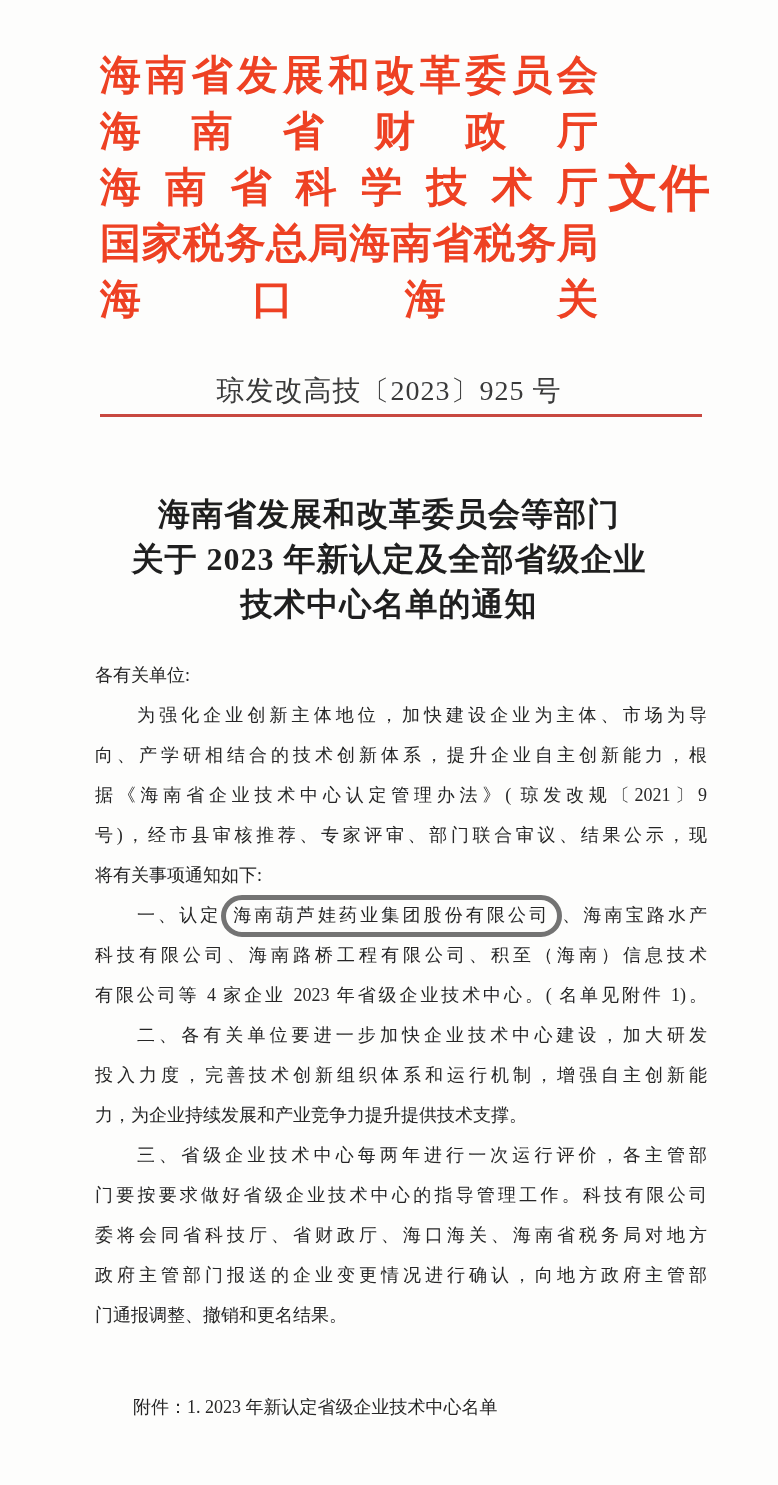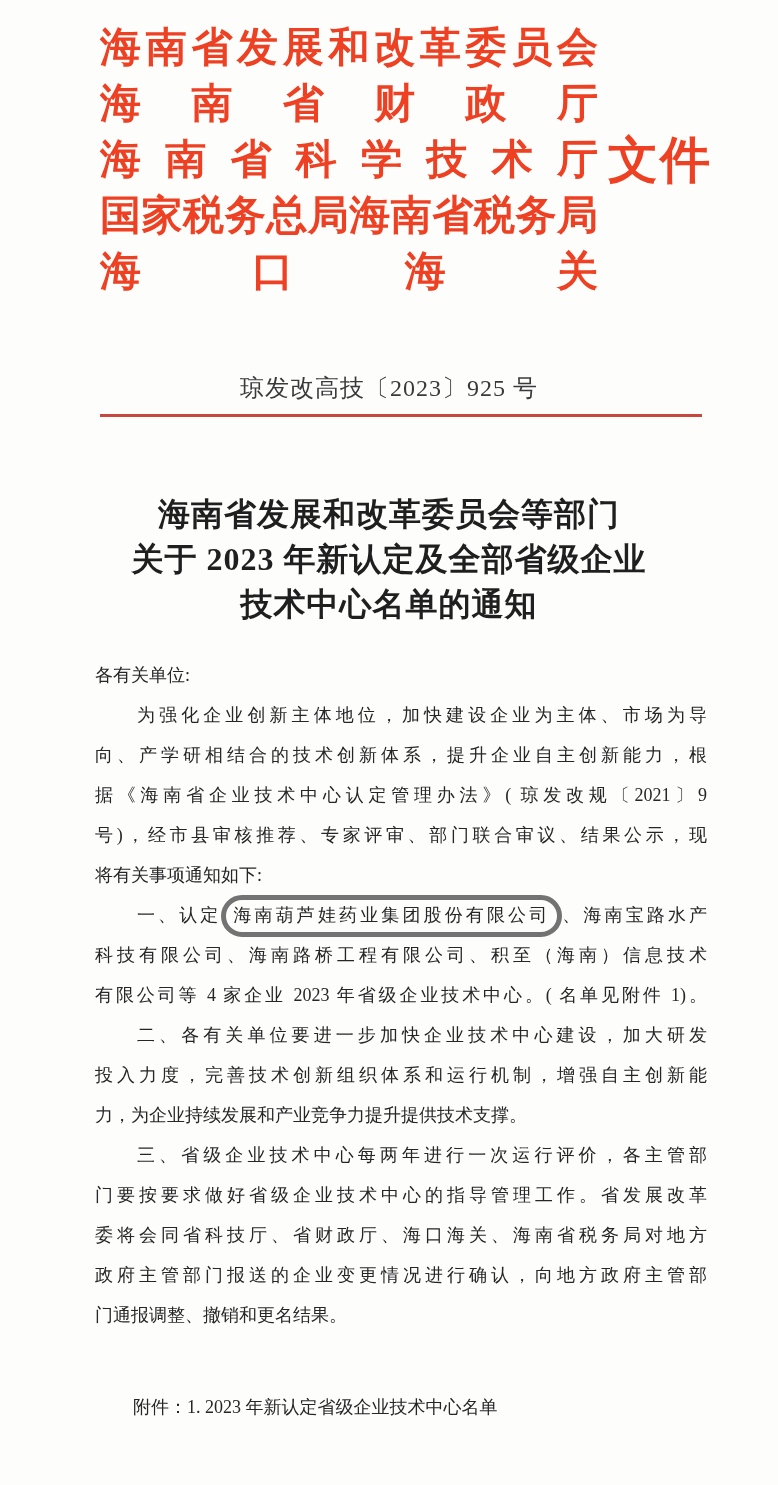--- a/index.html
+++ b/index.html
@@ -2,35 +2,35 @@
 <html><head>
 <meta charset="utf-8">
 <style>
   html,body { margin:0; padding:0; background:#ffffff; }
   .page {
     position:relative; width:778px; height:1485px; margin:0 auto;
     background:#fdfdfc; overflow:hidden;
     font-family:"Liberation Serif","DejaVu Serif",serif;
   }
   
-  .letterhead { position:absolute; top:20px; left:100px; width:620px; }
+  .letterhead { position:absolute; top:48px; left:100px; width:620px; }
   .agency-row { height:56px; display:flex; align-items:center; }
   .agency-justified {
     width:498px; font-size:41px; font-weight:bold; color:#ee4123;
     line-height:1.05; text-align:justify; text-align-last:justify;
     white-space:normal;
   }
   .doc-word {
     font-size:50px; font-weight:bold; color:#ee4123; margin-left:10px;
     letter-spacing:2px; line-height:1;
   }
   
   .doc-number {
     position:absolute; top:372px; left:0; width:778px; text-align:center;
-    font-size:24px; color:#3a3a3a; letter-spacing:1px;
+    font-size:28px; color:#3a3a3a; letter-spacing:1px;
   }
   
   .red-divider {
     position:absolute; top:414px; left:100px; width:602px; height:3px;
     background:#c84840;
   }
   
   .title {
     position:absolute; top:492px; left:0; width:778px; text-align:center;
     font-weight:bold; font-size:32px; color:#1f1f1f;
@@ -96,21 +96,21 @@
 
     <div class="line jl ind"><span>一、认定</span><span class="oval">海南葫芦娃药业集团股份有限公司</span><span>、海南宝路水产</span></div>
     <div class="line jl">科技有限公司、海南路桥工程有限公司、积至（海南）信息技术</div>
     <div class="line jl">有限公司等 4 家企业 2023 年省级企业技术中心。( 名单见附件 1)。</div>
 
     <div class="line jl ind">二、各有关单位要进一步加快企业技术中心建设，加大研发</div>
     <div class="line jl">投入力度，完善技术创新组织体系和运行机制，增强自主创新能</div>
     <div class="line">力，为企业持续发展和产业竞争力提升提供技术支撑。</div>
 
     <div class="line jl ind">三、省级企业技术中心每两年进行一次运行评价，各主管部</div>
-    <div class="line jl">门要按要求做好省级企业技术中心的指导管理工作。省发展改革</div>
+    <div class="line jl">门要按要求做好省级企业技术中心的指导管理工作。科技有限公司</div>
     <div class="line jl">委将会同省科技厅、省财政厅、海口海关、海南省税务局对地方</div>
     <div class="line jl">政府主管部门报送的企业变更情况进行确认，向地方政府主管部</div>
     <div class="line">门通报调整、撤销和更名结果。</div>
 
     <div class="attach">
       <div class="line"><span class="attach-label">附件：</span><span>1. 2023 年新认定省级企业技术中心名单</span></div>
     </div>
   </main>
 
 </div>

